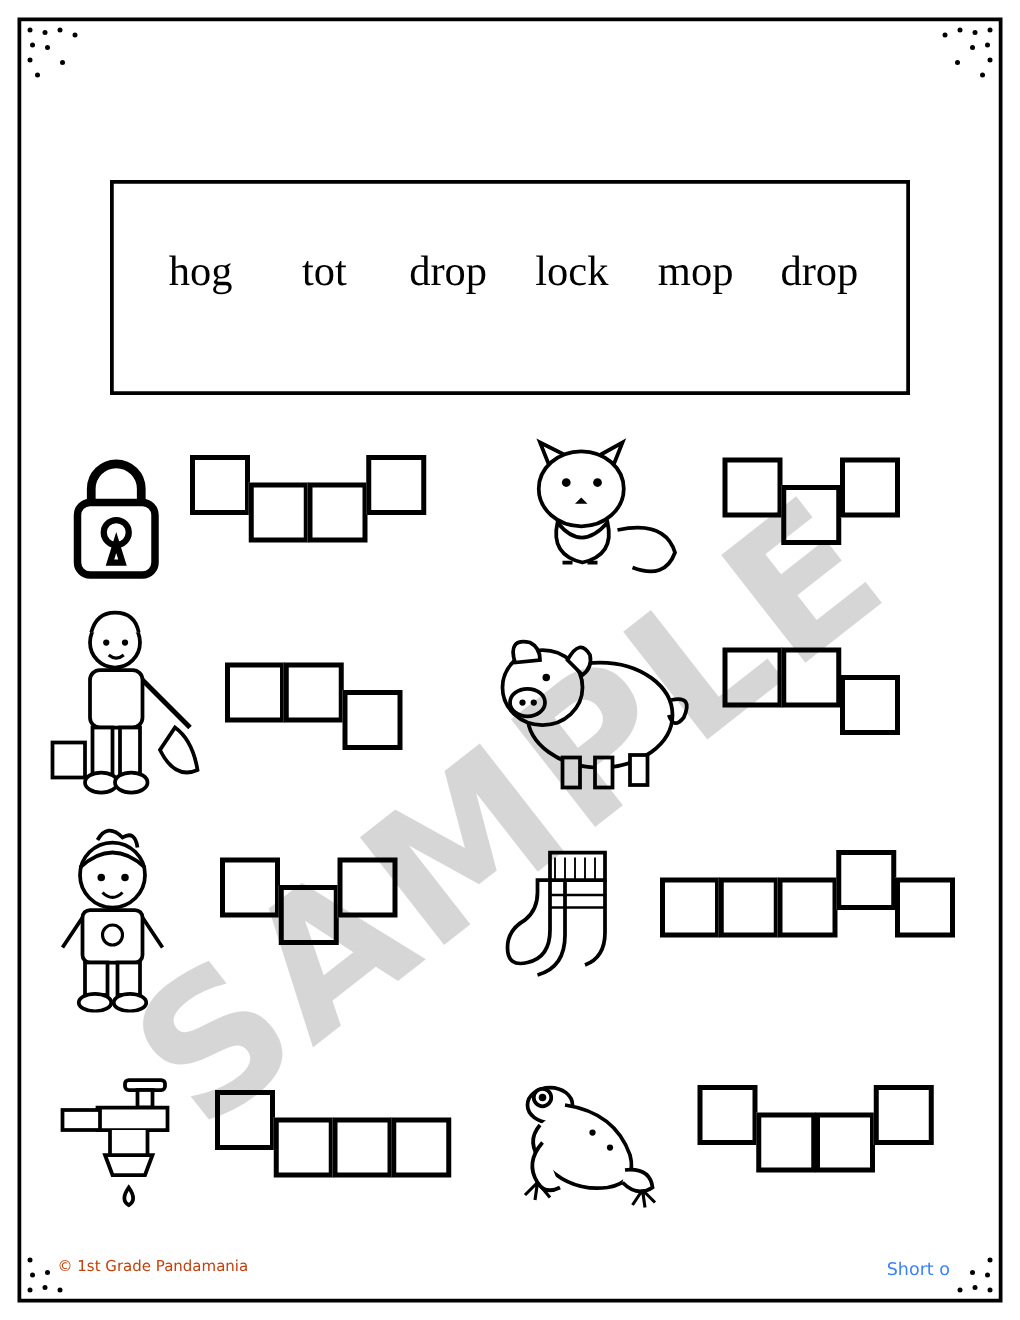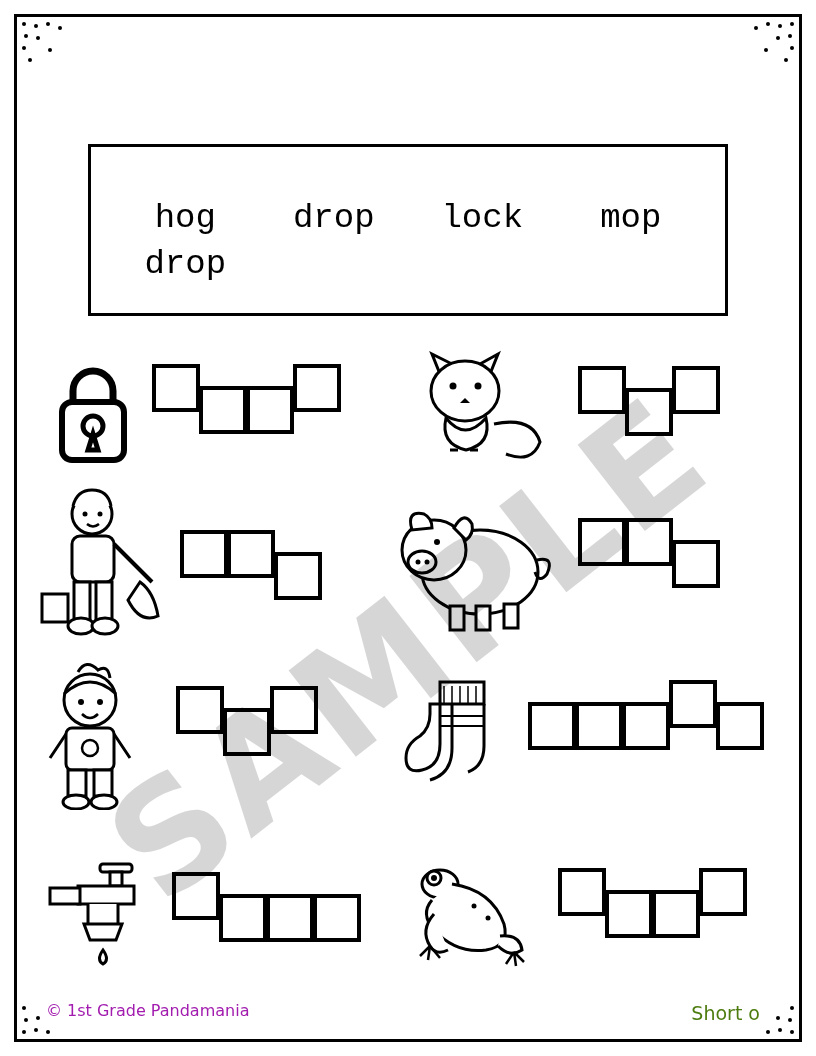--- a/index.html
+++ b/index.html
@@ -74,23 +74,23 @@
     font-family: "DejaVu Sans", sans-serif;
     font-size: 22px;
     color: #000;
   }
   .wordbank-grid {
     position: absolute;
     left: 20px;
     right: 20px;
     top: 52px;
     display: grid;
-    grid-template-columns: repeat(4, 1fr);
+    grid-template-columns: repeat(6, 1fr);
     grid-row-gap: 8px;
-    font-family: Liberation Mono, monospace;
+    font-family: Liberation Serif, serif;
     font-size: 34px;
     text-align: center;
     color: #000;
   }
 
   .boxes {
     position: absolute;
     display: flex;
     align-items: flex-start;
   }
@@ -125,30 +125,30 @@
     align-items: center;
     justify-content: center;
     letter-spacing: 4px;
   }
 
   .footer-left {
     position: absolute;
     left: 46px;
     bottom: 36px;
     font-family: "DejaVu Sans", sans-serif;
-    font-size: 16px;
-    color: #a21caf;
+    font-size: 12px;
+    color: #c2410c;
   }
   .footer-right {
     position: absolute;
     right: 56px;
     bottom: 32px;
     font-family: "DejaVu Sans", sans-serif;
-    font-size: 19px;
-    color: #4d7c0f;
+    font-size: 14px;
+    color: #3b82f6;
   }
 </style>
 </head>
 <body>
 
 <div class="page">
 
   <div class="sheet-border"></div>
 
   <div class="corner-dots cd-tl">
@@ -187,20 +187,21 @@
     <span style="right:26px;bottom:2px"></span>
       <span style="right:4px;bottom:14px"></span>
     <span style="right:16px;bottom:16px"></span>
       <span style="right:2px;bottom:26px"></span>
   </div>
 
 
   <div class="wordbank">
     <div class="wordbank-grid">
       <div>hog</div>
+      <div>tot</div>
       <div>drop</div>
       <div>lock</div>
       <div>mop</div>
       <div>drop</div>
     </div>
   </div>
 
   <div class="clipart" style="left:48px; top:358px;">
     <svg width="90" height="110" viewBox="0 0 90 110">
       <path d="M25 45 V33 a20 20 0 0 1 40 0 V45" fill="none" stroke="#000" stroke-width="7"></path>

